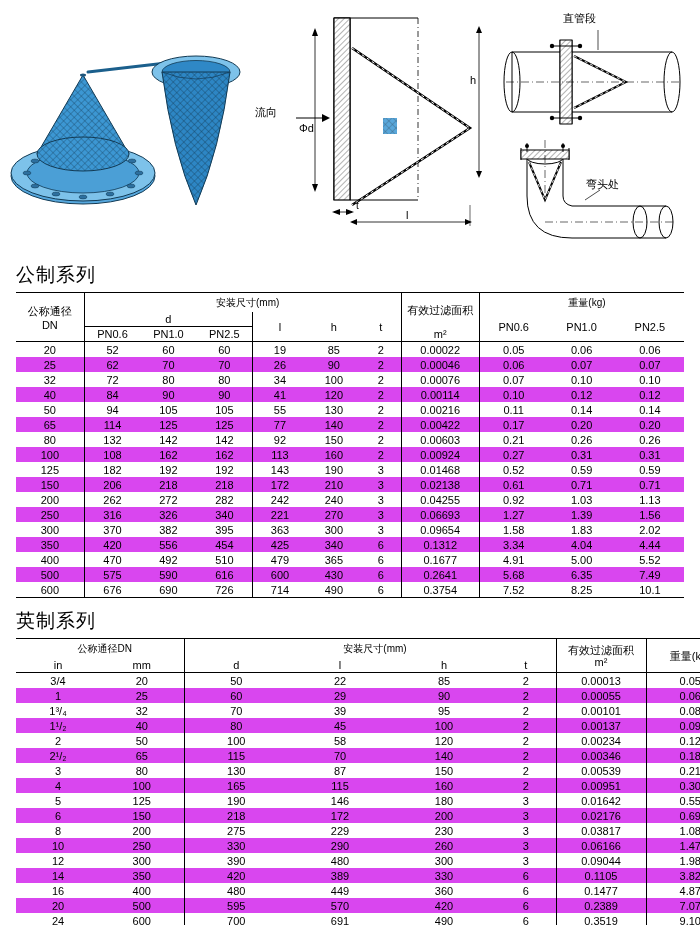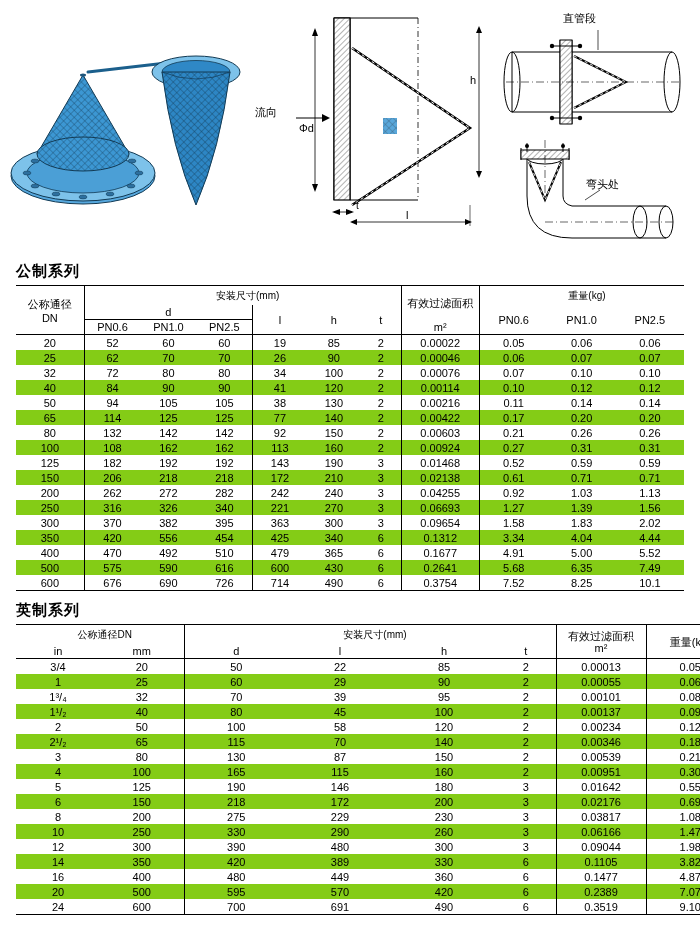--- a/index.html
+++ b/index.html
@@ -11,22 +11,22 @@
     position:relative;
     overflow:hidden;
   }
   .diagrams{
     position:relative;
     width:700px;
     height:252px;
   }
   .diag-svg{position:absolute;top:0;left:0;}
   .section-title{
-    font-size:15px;
-    font-weight:bold;
+    font-size:19px;
+    font-weight:normal;
     margin:10px 0 4px 16px;
     letter-spacing:1px;
   }
   table{
     border-collapse:collapse;
     font-size:11px;
     margin:0 16px;
     width:668px;
     table-layout:fixed;
   }
@@ -38,21 +38,21 @@
   }
   .hdr-top th{
     border-top:1.6px solid #000;
     border-bottom:none;
     padding-top:3px;
     padding-bottom:2px;
   }
   .bline{border-bottom:1px solid #000;}
   .vline{border-left:1px solid #000;}
   .thickbottom{border-bottom:1.6px solid #000;}
-  .row-alt{background:#84cc16;}
+  .row-alt{background:#d946ef;}
   .row-plain{background:#ffffff;}
   tbody td{padding:1.5px 0;font-size:11px;}
   .tbl-wrap{margin-bottom:4px;}
   .hdr-cell{font-size:11px;}
   .hdr-span{font-size:10px;padding-left:10px;}
 </style>
 </head>
 <body>
 
 <div class="diagrams">
@@ -307,21 +307,21 @@
           <td class="vline">0.00114</td>
           <td class="vline">0.10</td>
           <td>0.12</td>
           <td>0.12</td>
         </tr>
         <tr class="row-plain">
           <td>50</td>
           <td class="vline">94</td>
           <td>105</td>
           <td>105</td>
-          <td class="vline">38</td>
+          <td class="vline">55</td>
           <td>130</td>
           <td>2</td>
           <td class="vline">0.00216</td>
           <td class="vline">0.11</td>
           <td>0.14</td>
           <td>0.14</td>
         </tr>
         <tr class="row-alt">
           <td>65</td>
           <td class="vline">114</td>

